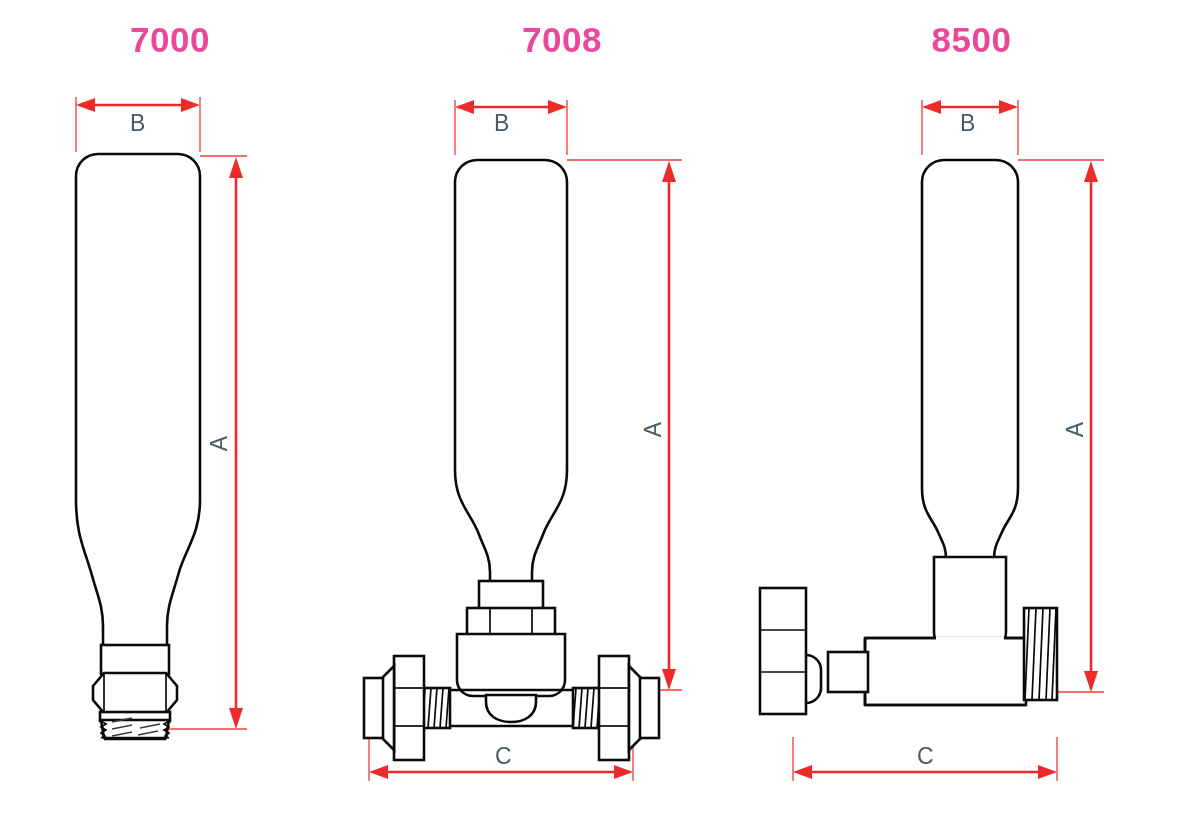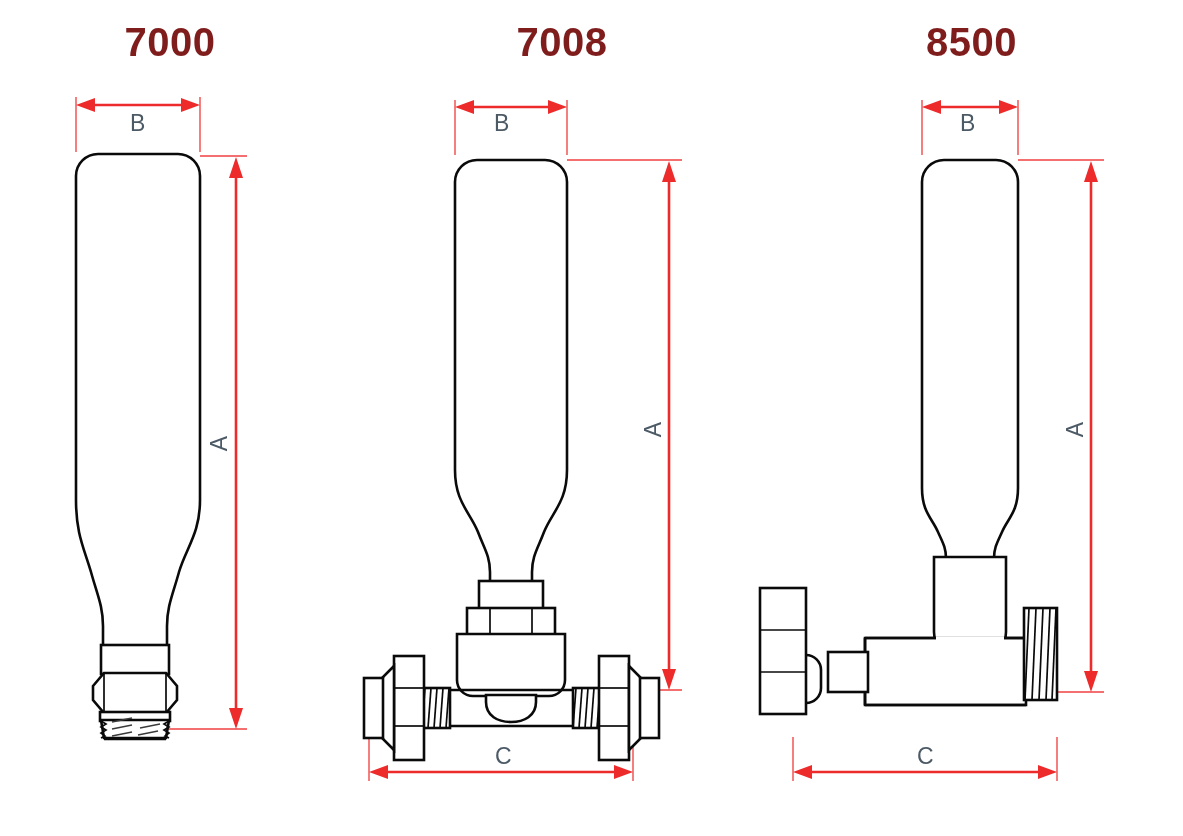--- a/index.html
+++ b/index.html
@@ -20,25 +20,25 @@
   .fig {
     position: absolute;
     top: 0;
     height: 836px;
   }
   .fig-title {
     position: absolute;
     top: 22px;
     width: 100%;
     text-align: center;
-    font-size: 40px;
+    font-size: 35px;
     font-weight: bold;
     letter-spacing: 0.5px;
     line-height: 1;
-    color: #7f1d1d;
+    color: #ec4899;
     user-select: none;
   }
   .dim-label {
     position: absolute;
     font-size: 23px;
     font-weight: normal;
     color: #4c5a66;
     line-height: 1;
     user-select: none;
   }

